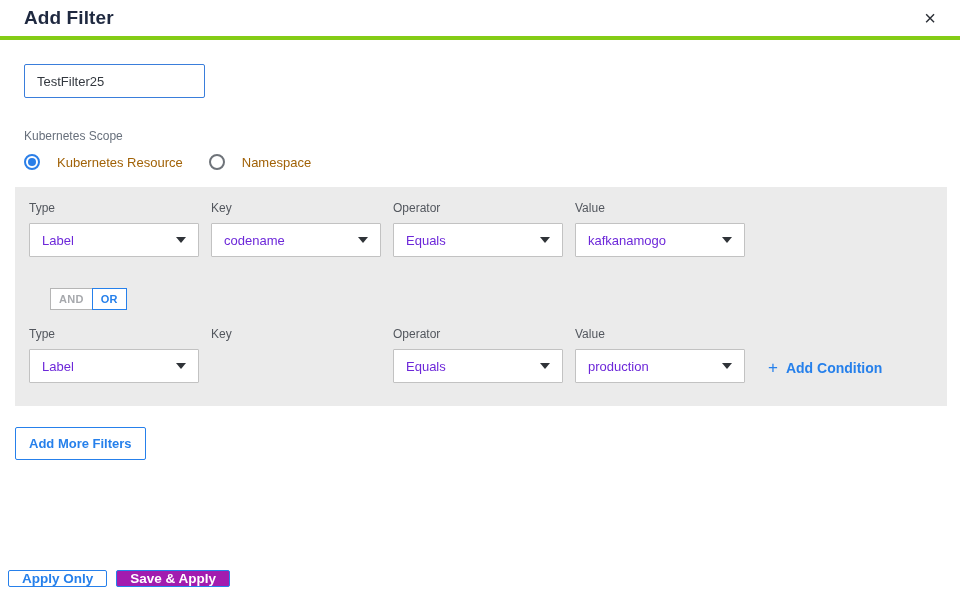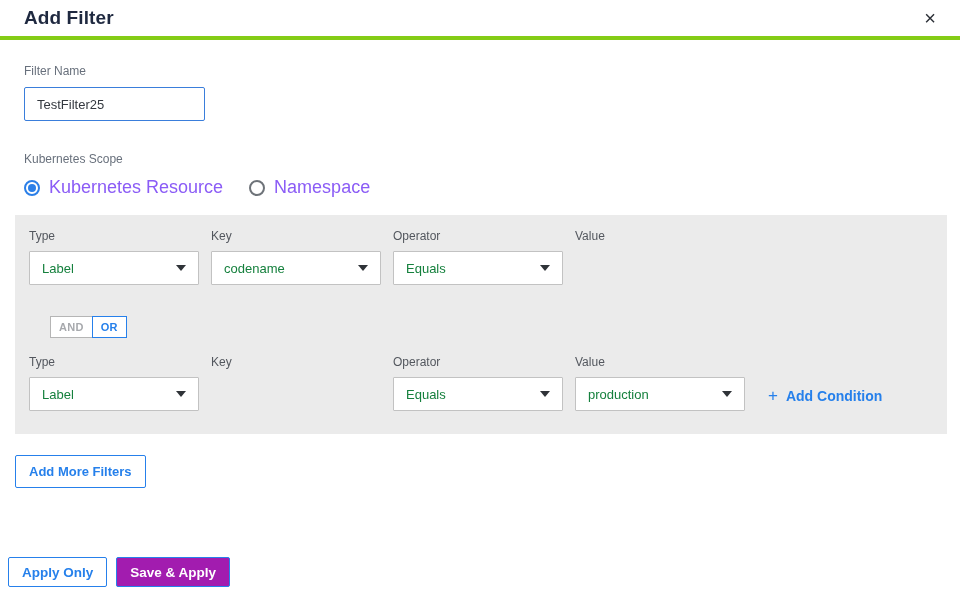--- a/index.html
+++ b/index.html
@@ -16,29 +16,29 @@
   .filter-name-block { margin: 24px 0 0 24px; }
   .filter-name-input { margin-top: 9px; width: 181px; height: 34px; border: 1.5px solid #3a7edb; border-radius: 2px; background: #fff; font-family: "Liberation Sans", sans-serif; font-size: 13px; color: #33383f; padding: 16px 12px; outline: none; display: block; }
 
   
   .calc-scope-block { margin: 31px 0 0 24px; }
   .radio-row { display: flex; align-items: center; margin-top: 11px; }
   .radio-option { display: flex; align-items: center; cursor: pointer; margin-right: 26px; }
   .radio-circle { width: 16px; height: 16px; border-radius: 50%; border: 2px solid #6e7379; background: #fff; display: inline-flex; align-items: center; justify-content: center; flex: 0 0 auto; }
   .radio-circle.selected { border-color: #2b7fe8; }
   .radio-dot { width: 8px; height: 8px; border-radius: 50%; background: #2b7fe8; }
-  .radio-label { font-size: 18px; color: #8b5cf6; margin-left: 9px; }
+  .radio-label { font-size: 13px; color: #a16207; margin-left: 17px; }
 
   
   .conditions-panel { margin: 17px 13px 0 15px; background: #ebebeb; padding: 14px 0 23px 14px; }
   .cond-row { display: flex; }
   .cond-field { width: 170px; margin-right: 12px; }
   .cond-field .field-label { color: #53575e; }
   .dropdown { margin-top: 8px; height: 34px; background: #fff; border: 1px solid #c2c2c2; border-radius: 1px; display: flex; align-items: center; justify-content: space-between; padding: 0 12px; cursor: pointer; }
-  .dropdown-value { font-size: 13px; color: #15803d; }
+  .dropdown-value { font-size: 13px; color: #6d28d9; }
   .caret { width: 0; height: 0; border-left: 5px solid transparent; border-right: 5px solid transparent; border-top: 6px solid #2f3338; }
 
   
   .logic-toggle { display: inline-flex; margin: 31px 0 0 21px; }
   .logic-seg { font-size: 11px; font-weight: 700; height: 22px; display: inline-flex; align-items: center; padding: 4px 8px; background: #fff; cursor: pointer; letter-spacing: 0.3px; }
   .logic-seg.inactive { color: #a7a9ad; border: 1px solid #b5b5b5; border-right: none; }
   .logic-seg.active { color: #2680eb; border: 1.5px solid #2680eb; }
 
   .row2 { margin-top: 17px; }
 
@@ -47,38 +47,37 @@
   .add-condition .add-label { font-size: 14px; font-weight: 700; }
 
   
   .add-more-btn { margin: 21px 0 0 15px; display: inline-block; background: #fff; border: 1.5px solid #2680eb; border-radius: 2px; color: #2680eb; font-family: "Liberation Sans", sans-serif; font-size: 13px; font-weight: 700; padding: 8px 13px; cursor: pointer; }
 
   
   .dialog-footer { position: absolute; left: 8px; right: 7px; bottom: 8px; display: flex; align-items: center; justify-content: space-between; }
   .summary { font-size: 12.5px; color: #33363b; }
   .summary-label { font-weight: 700; margin-right: 5px; }
   .footer-buttons { display: flex; align-items: center; }
-  .btn { height: 30px; border-radius: 2px; font-family: "Liberation Sans", sans-serif; font-size: 13.5px; font-weight: 700; cursor: pointer; padding: 0 13px; }
+  .btn { height: 17px; border-radius: 2px; font-family: "Liberation Sans", sans-serif; font-size: 13.5px; font-weight: 700; cursor: pointer; padding: 0 13px; }
   .btn-outline { background: #fff; border: 1.5px solid #2680eb; color: #2680eb; margin-right: 9px; }
   .btn-solid { background: #a21caf; border: 1.5px solid #2680eb; color: #fff; }
 </style>
 </head>
 <body>
 
 
 
 
 <div class="dialog-header">
   <div class="dialog-title">Add Filter</div>
   <div class="close-btn">×</div>
 </div>
 
 
 <div class="filter-name-block">
-  <div class="field-label">Filter Name</div>
   <input class="filter-name-input" type="text" value="TestFilter25" style="">
 </div>
 
 
 <div class="calc-scope-block">
   <div class="field-label">Kubernetes Scope</div>
   <div class="radio-row">
     <div class="radio-option">
       <span class="radio-circle selected">
           <span class="radio-dot"></span>
@@ -113,20 +112,24 @@
     </div>
     <div class="cond-field">
       <div class="field-label">Operator</div>
       <div class="dropdown">
         <span class="dropdown-value">Equals</span>
         <span class="caret"></span>
       </div>
     </div>
     <div class="cond-field">
       <div class="field-label">Value</div>
+      <div class="dropdown">
+        <span class="dropdown-value">kafkanamogo</span>
+        <span class="caret"></span>
+      </div>
     </div>
   </div>
 
   
   <div class="logic-toggle">
     <span class="logic-seg inactive">AND</span>
     <span class="logic-seg active">OR</span>
   </div>
 
   

